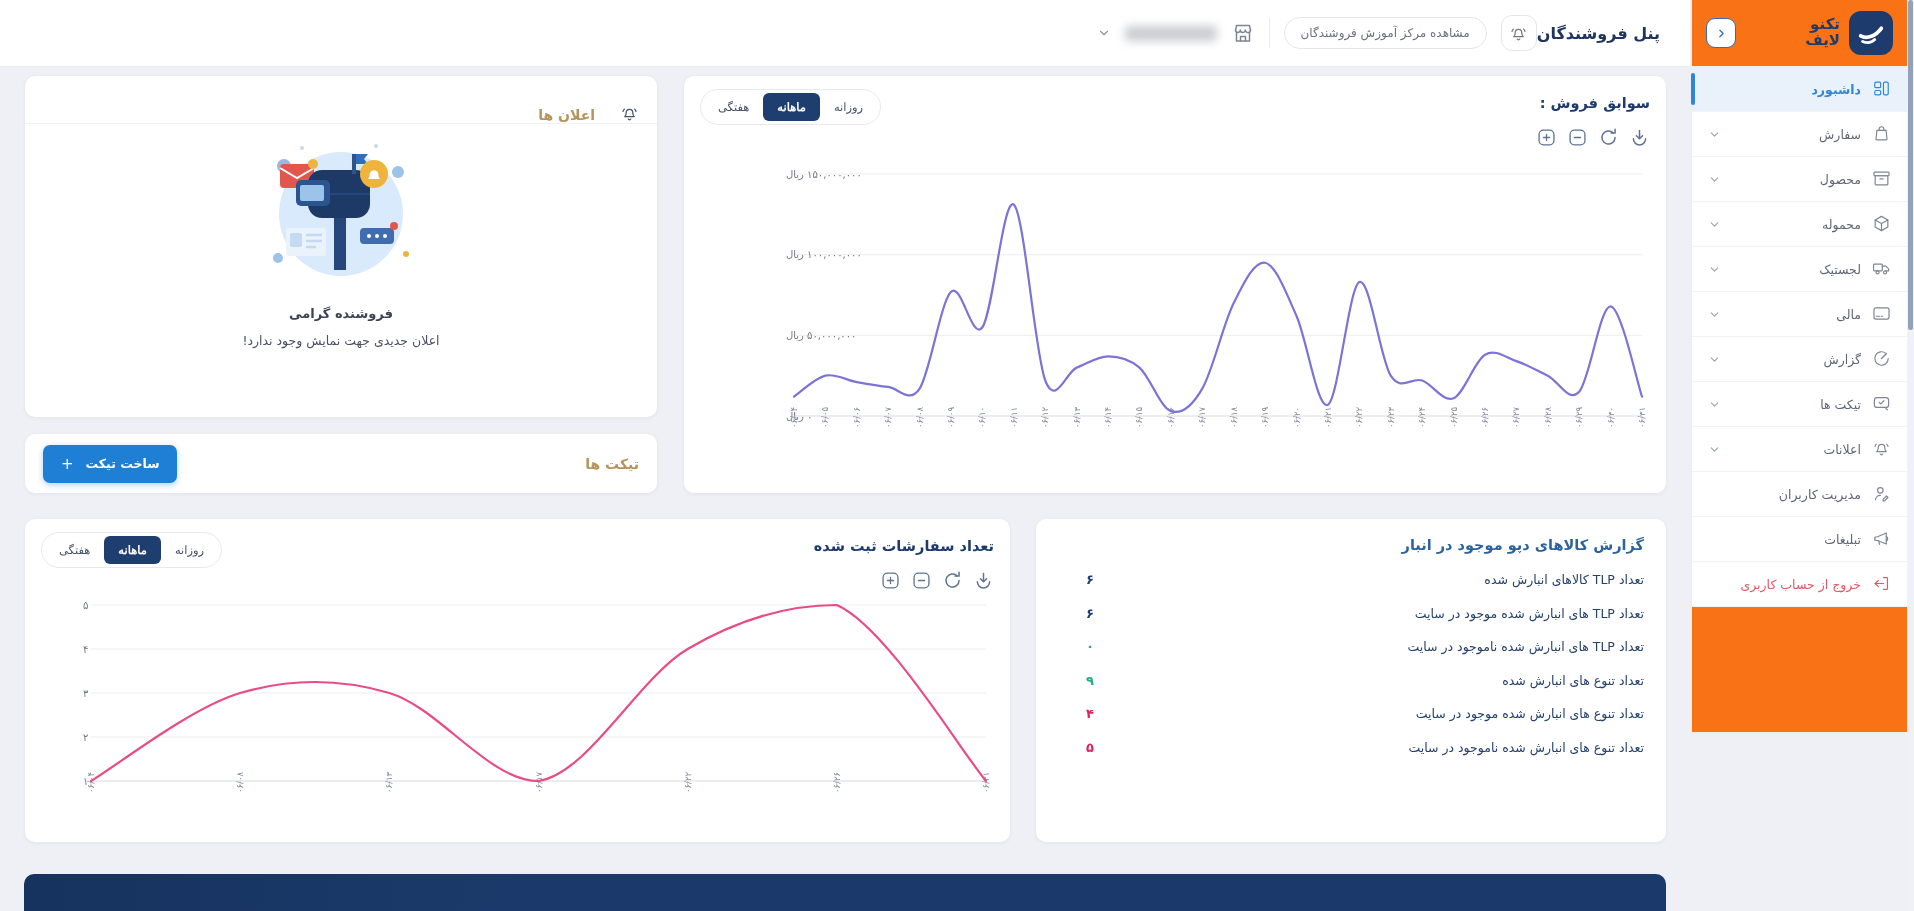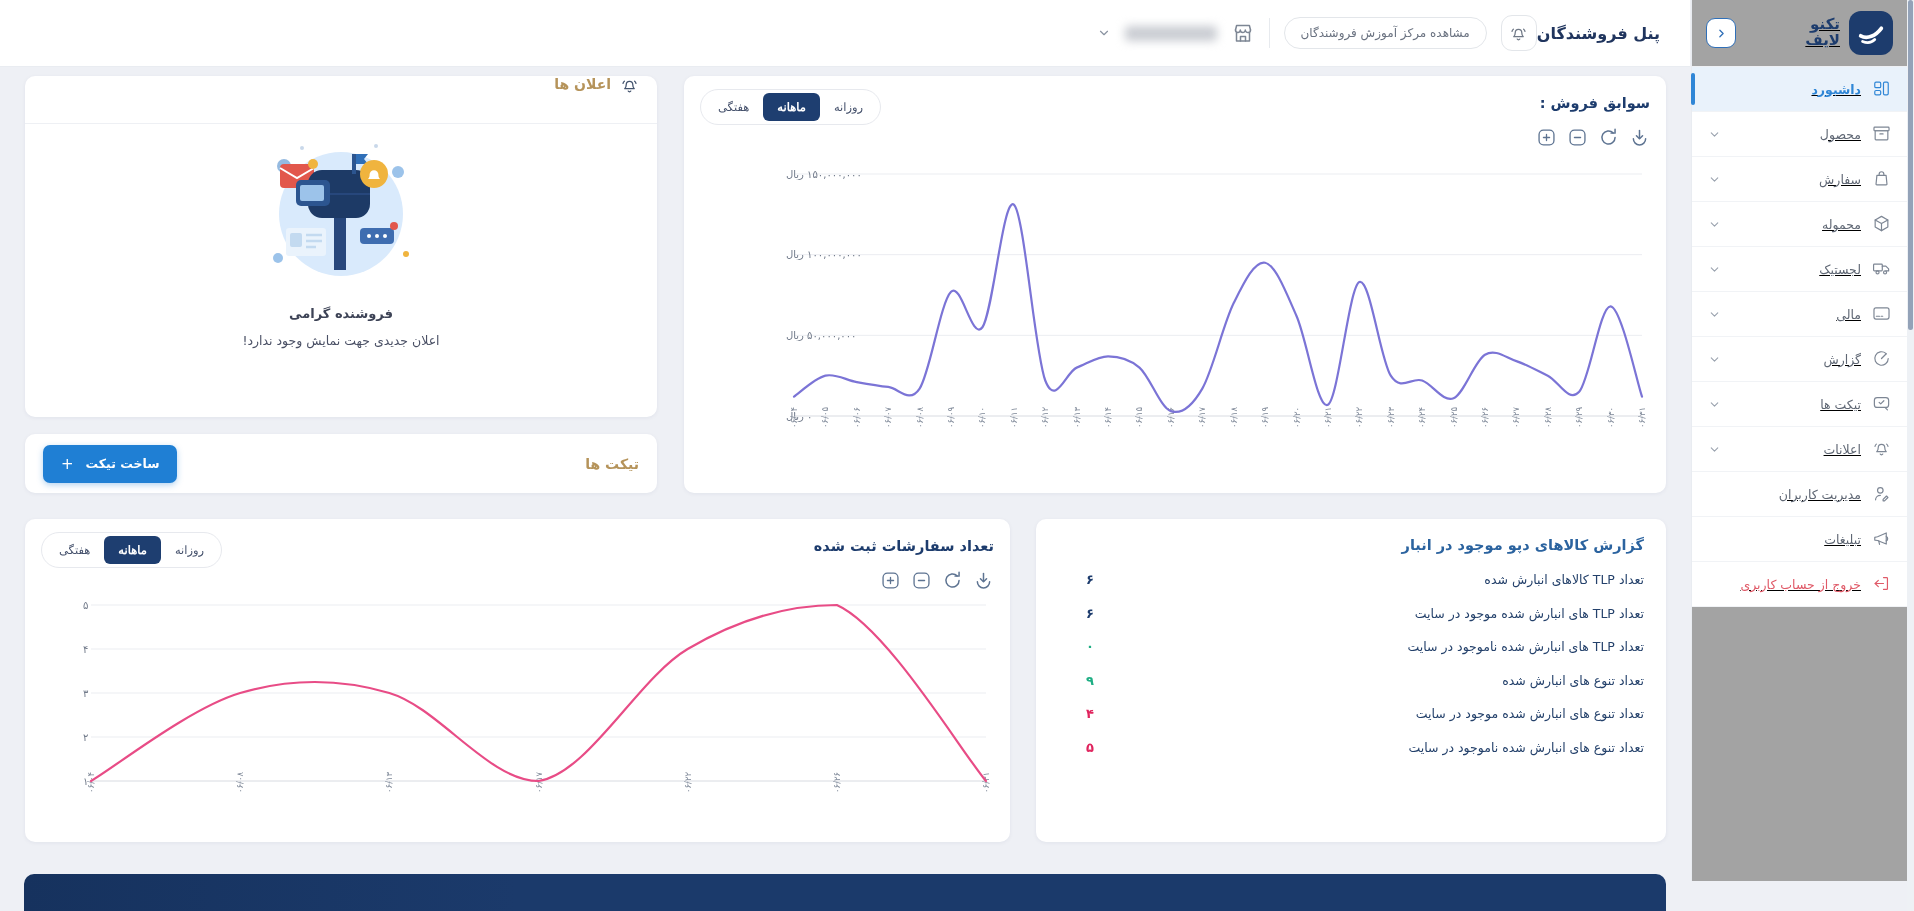--- a/index.html
+++ b/index.html
@@ -4,22 +4,22 @@
 <style>
   * { margin:0; padding:0; box-sizing:border-box; }
   html,body { width:1914px; height:911px; overflow:hidden;
     font-family:"DejaVu Sans", sans-serif; background:#eef0f5; }
 
   
   .vscroll { position:absolute; top:0; right:0; width:7px; height:911px; background:#eef1f5; z-index:60; }
   .vscroll .thumb { position:absolute; top:0; right:1px; width:5px; height:330px; border-radius:3px; background:#93a2b8; }
 
   
-  .sidebar { position:absolute; top:0; right:7px; width:216px; height:881px; background:#a3a3a3;
-    border-left:1px solid #e9ecf1; z-index:50;text-decoration:underline; }
+  .sidebar { position:absolute; top:0; right:7px; width:216px; height:732px; background:#f97316;
+    border-left:1px solid #e9ecf1; z-index:50; }
   .logo-row { height:67px; display:flex; align-items:center; padding:0 14px; gap:9px; border-bottom:1px solid #eef0f4; }
   .logo-mark { width:44px; height:44px; border-radius:12px; background:#1d3c6d; display:flex; align-items:center; justify-content:center; flex:0 0 auto; }
   .logo-text { color:#1d3c6d; font-weight:bold; font-size:15px; line-height:1.05; }
   .collapse-btn { margin-inline-start:auto; width:30px; height:30px; border:1px solid #2f6fb8; border-radius:9px;
     background:#fff; color:#2f6fb8; display:flex; align-items:center; justify-content:center; cursor:pointer; }
   .nav { list-style:none; }
   .nav-item { position:relative; height:45px; display:flex; align-items:center; gap:10px; padding:0 16px;
     border-bottom:1px solid #f1f3f6; color:#5f6774; font-size:12.5px; cursor:pointer; background:#fff; }
   .nav-item .nicon { width:20px; height:20px; color:#7d8694; flex:0 0 auto; display:flex; }
   .nav-item .chev { margin-inline-start:auto; color:#9aa2ae; display:flex; }
@@ -45,21 +45,21 @@
   .bell-btn { width:36px; height:36px; border:1px solid #e3e6ea; border-radius:11px; background:#fff;
     display:flex; align-items:center; justify-content:center; color:#6f7886; cursor:pointer; }
 
   
   .content { padding:9px 24px 0 24px; position:relative; height:844px; }
   .card { background:#fff; border-radius:10px; box-shadow:0 1px 4px rgba(22,42,80,.06); }
   .row1 { display:flex; gap:27px; }
   .sales-card { width:982px; height:417px; padding:13px 16px; }
   .left-col { width:632px; display:flex; flex-direction:column; gap:17px; }
   .ann-card { height:341px; }
-  .ann-head { height:48px; display:flex; align-items:flex-start; gap:9px; padding:0 18px; border-bottom:1px solid #eef0f4; }
+  .ann-head { height:48px; display:flex; align-items:flex-end; gap:25px; padding:0 18px; border-bottom:1px solid #eef0f4; }
   .gold { color:#b5935a; font-weight:bold; font-size:14px; }
   .ann-bell { color:#43536d; display:flex; }
   .ann-body { display:flex; flex-direction:column; align-items:center; padding-top:12px; }
   .ann-greet { margin-top:10px; font-size:13px; color:#3d4356; font-weight:bold; }
   .ann-msg { margin-top:12px; font-size:12.5px; color:#4a5065; }
   .ticket-card { height:59px; display:flex; align-items:center; padding:0 18px; }
   .ticket-btn { margin-inline-start:auto; background:#1f7fd4; color:#fff; border:none; border-radius:7px;
     padding:10px 18px; font-size:12.5px; font-family:inherit; font-weight:bold; display:flex; align-items:center; gap:12px;
     cursor:pointer; box-shadow:0 2px 6px rgba(31,127,212,.35); }
   .ticket-btn .plus { font-size:15px; font-weight:normal; }
@@ -118,40 +118,40 @@
             <rect x="3.5" y="4" width="7.5" height="7" rx="1.6"></rect>
             <rect x="3.5" y="14.5" width="7.5" height="5.5" rx="1.6"></rect>
             <rect x="14.5" y="4" width="6" height="16" rx="1.6"></rect>
           </svg>
         </span>
         <span>داشبورد</span>
       </li>
       <li class="nav-item">
         <span class="nicon">
           <svg width="19" height="19" viewBox="0 0 24 24" fill="none" stroke="currentColor" stroke-width="1.5" stroke-linecap="round" stroke-linejoin="round">
+            <path d="M6.2 8h11.6l1.1 11a1 1 0 0 1-1 1.1H6.1a1 1 0 0 1-1-1.1z"></path>
+            <path d="M9 8V6.5a3 3 0 0 1 6 0V8"></path>
+          </svg>
+        </span>
+        <span>سفارش</span>
+        <span class="chev">
+          <svg width="13" height="13" viewBox="0 0 24 24" fill="none" stroke="currentColor" stroke-width="2">
+            <path d="M6 9l6 6 6-6" stroke-linecap="round" stroke-linejoin="round"></path>
+          </svg>
+        </span>
+      </li>
+      <li class="nav-item">
+        <span class="nicon">
+          <svg width="19" height="19" viewBox="0 0 24 24" fill="none" stroke="currentColor" stroke-width="1.5" stroke-linecap="round" stroke-linejoin="round">
             <path d="M4 8.5h16V19a1 1 0 0 1-1 1H5a1 1 0 0 1-1-1z"></path>
             <rect x="2.5" y="4" width="19" height="4.5" rx="1"></rect>
             <path d="M10 12.5h4"></path>
           </svg>
         </span>
         <span>محصول</span>
-        <span class="chev">
-          <svg width="13" height="13" viewBox="0 0 24 24" fill="none" stroke="currentColor" stroke-width="2">
-            <path d="M6 9l6 6 6-6" stroke-linecap="round" stroke-linejoin="round"></path>
-          </svg>
-        </span>
-      </li>
-      <li class="nav-item">
-        <span class="nicon">
-          <svg width="19" height="19" viewBox="0 0 24 24" fill="none" stroke="currentColor" stroke-width="1.5" stroke-linecap="round" stroke-linejoin="round">
-            <path d="M6.2 8h11.6l1.1 11a1 1 0 0 1-1 1.1H6.1a1 1 0 0 1-1-1.1z"></path>
-            <path d="M9 8V6.5a3 3 0 0 1 6 0V8"></path>
-          </svg>
-        </span>
-        <span>سفارش</span>
         <span class="chev">
           <svg width="13" height="13" viewBox="0 0 24 24" fill="none" stroke="currentColor" stroke-width="2">
             <path d="M6 9l6 6 6-6" stroke-linecap="round" stroke-linejoin="round"></path>
           </svg>
         </span>
       </li>
       <li class="nav-item">
         <span class="nicon">
           <svg width="19" height="19" viewBox="0 0 24 24" fill="none" stroke="currentColor" stroke-width="1.5" stroke-linecap="round" stroke-linejoin="round">
             <path d="M12 3l8 4.5v9L12 21l-8-4.5v-9z"></path>

